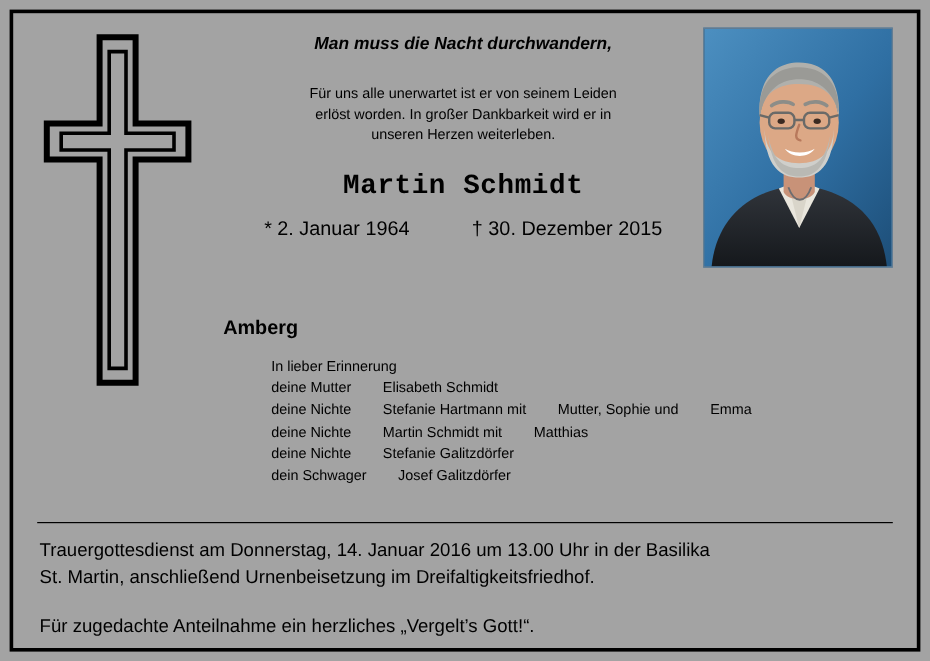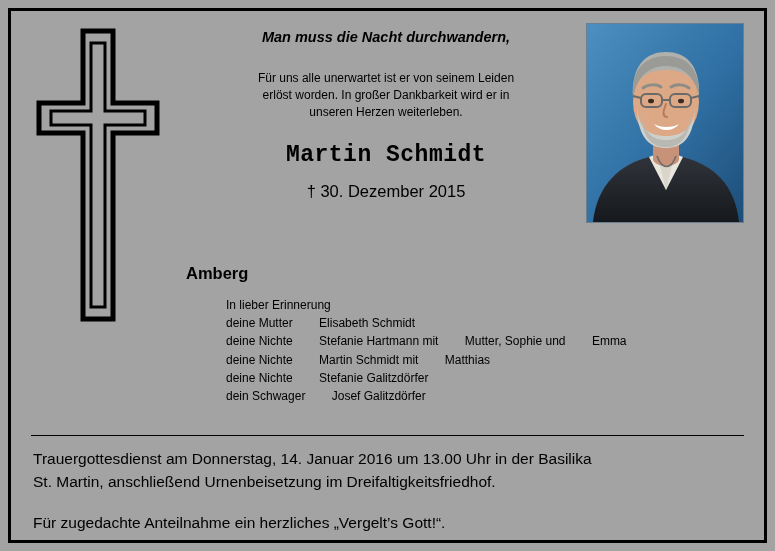--- a/index.html
+++ b/index.html
@@ -211,20 +211,21 @@
       <p class="motto">
         <span>Man muss die Nacht durchwandern,</span><br>
       </p>
       <p class="eulogy">
         <span>Für uns alle unerwartet ist er von seinem Leiden</span><br>
         <span>erlöst worden. In großer Dankbarkeit wird er in</span><br>
         <span>unseren Herzen weiterleben.</span>
       </p>
       <div class="name">Martin Schmidt</div>
       <div class="dates">
+        <span>* 2. Januar 1964</span>
         <span>† 30. Dezember 2015</span>
       </div>
     </div>
 
     <div class="city">Amberg</div>
 
     <div class="family">
       <div>In lieber Erinnerung</div>
       <div>
         <span>deine Mutter </span><b>Elisabeth Schmidt</b>

